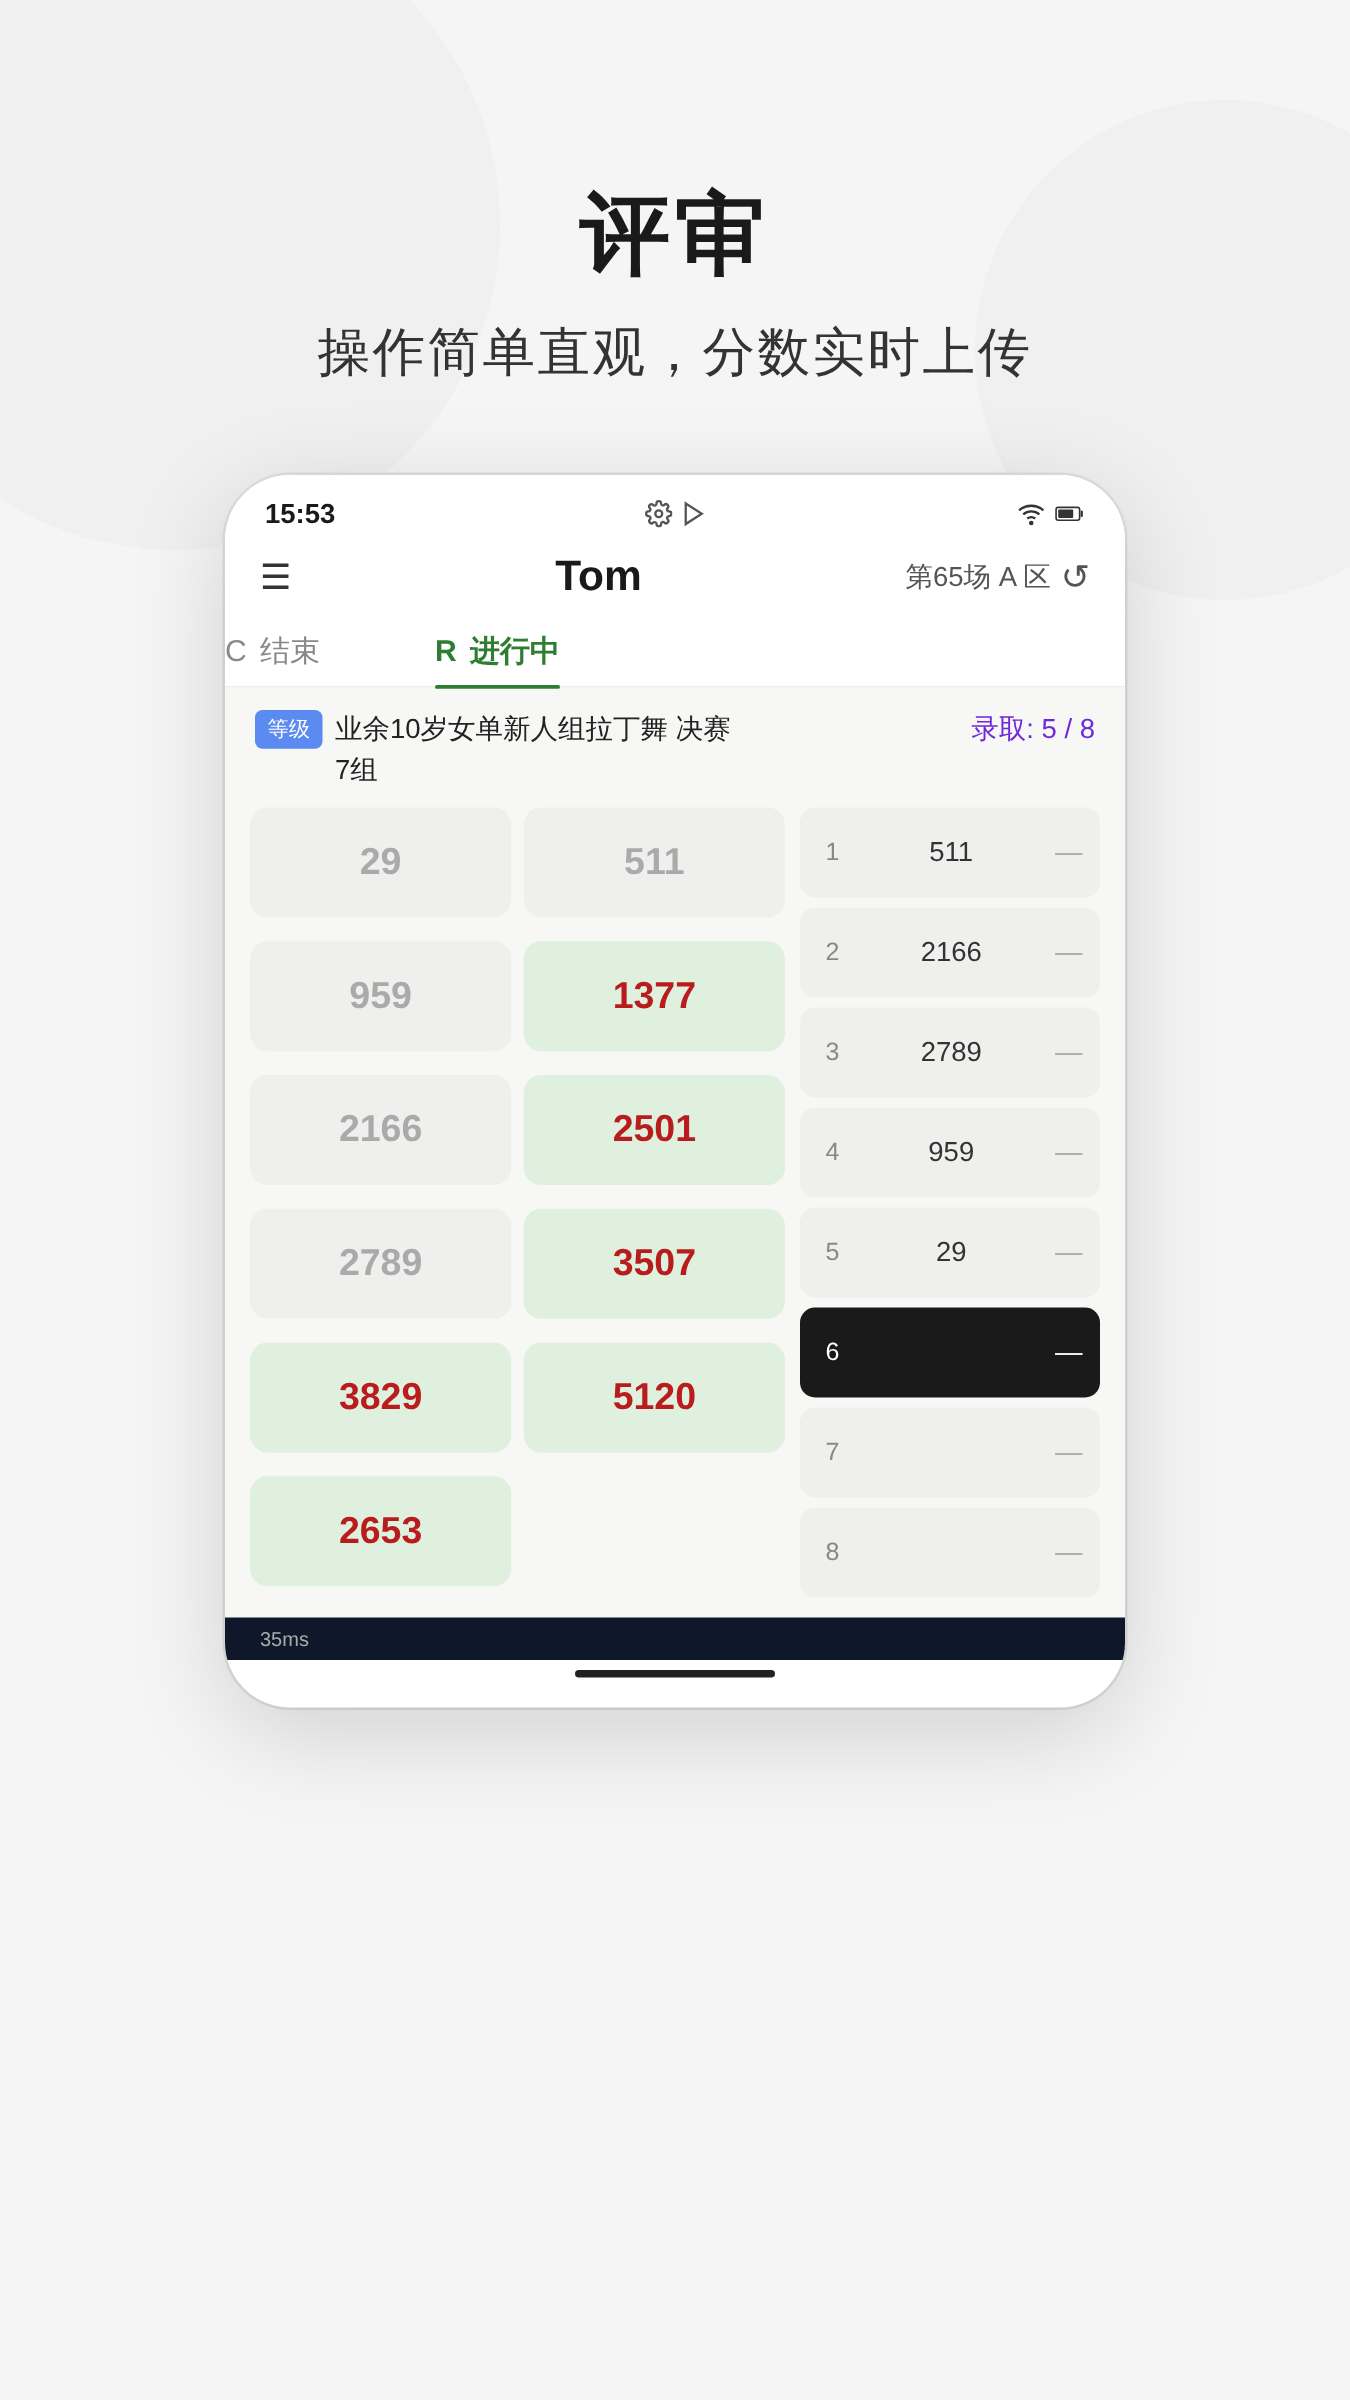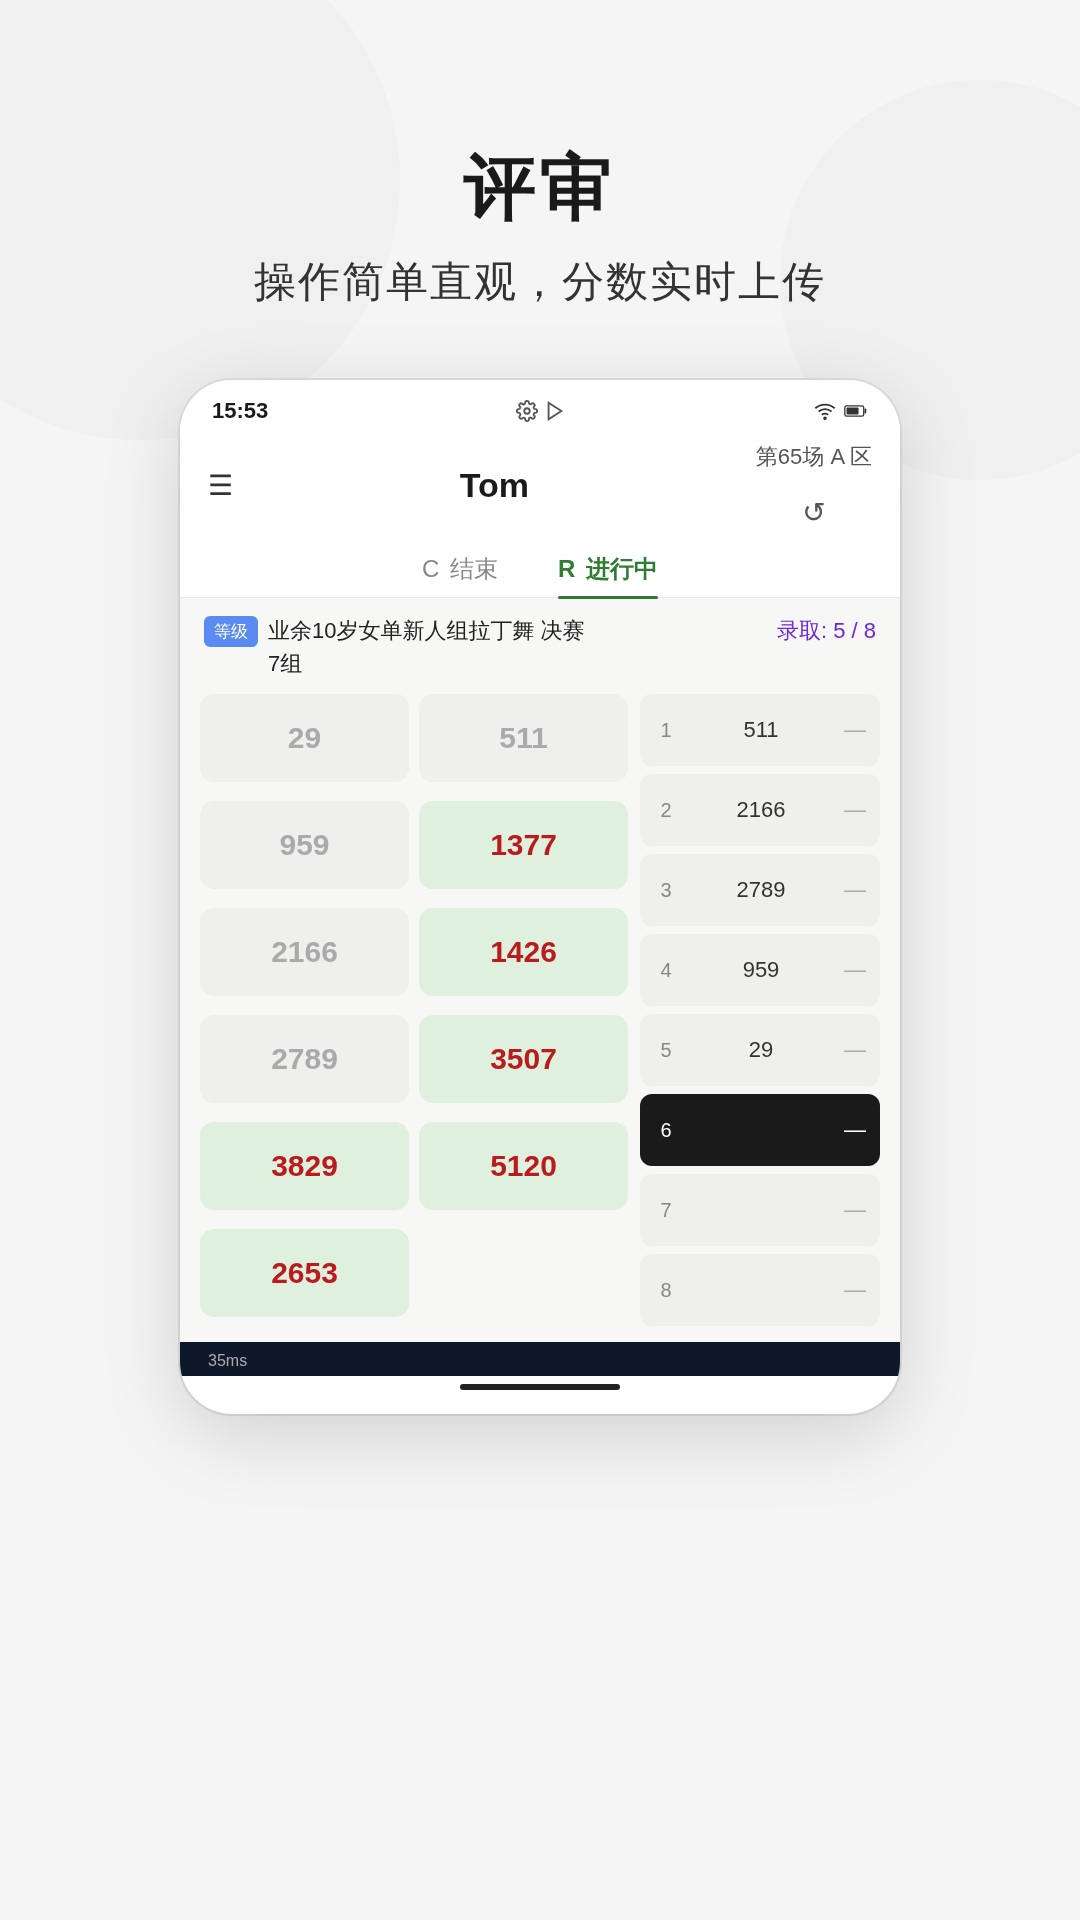--- a/index.html
+++ b/index.html
@@ -101,41 +101,40 @@
       background: #fff;
     }
     .app-bar-title {
       font-size: 34px;
       font-weight: 600;
       color: #1a1a1a;
     }
     .app-bar-info {
       display: flex;
       align-items: center;
-      gap: 24px;
-      flex-direction: column;
+      gap: 8px;
     }
     .app-bar-session {
       font-size: 22px;
       color: #555;
     }
     .menu-icon {
       font-size: 28px;
       color: #333;
     }
     .refresh-icon {
       font-size: 28px;
       color: #555;
     }
 
     
     .tabs {
       display: flex;
-      justify-content: center;
-      gap: 60px;
+      justify-content: flex-start;
+      gap: 92px;
       padding: 12px 0 0;
       background: #fff;
       border-bottom: 1.5px solid #e8e8e8;
       margin-bottom: 0;
     }
     .tab {
       font-size: 24px;
       padding-bottom: 12px;
       color: #888;
       cursor: pointer;
@@ -378,21 +377,21 @@
     </div>
 
     <div class="numbers-section">
 
       <div class="left-numbers">
         <div class="num-cell gray-text">29</div>
         <div class="num-cell gray-text">511</div>
         <div class="num-cell gray-text">959</div>
         <div class="num-cell green">1377</div>
         <div class="num-cell gray-text">2166</div>
-        <div class="num-cell green">1426</div>
+        <div class="num-cell green">2501</div>
         <div class="num-cell gray-text">2789</div>
         <div class="num-cell green">3507</div>
         <div class="num-cell green">3829</div>
         <div class="num-cell green">5120</div>
         <div class="num-cell green">2653</div>
       </div>
 
       <div class="right-ranking">
         <div class="rank-row">
           <span class="rank-num">1</span>

